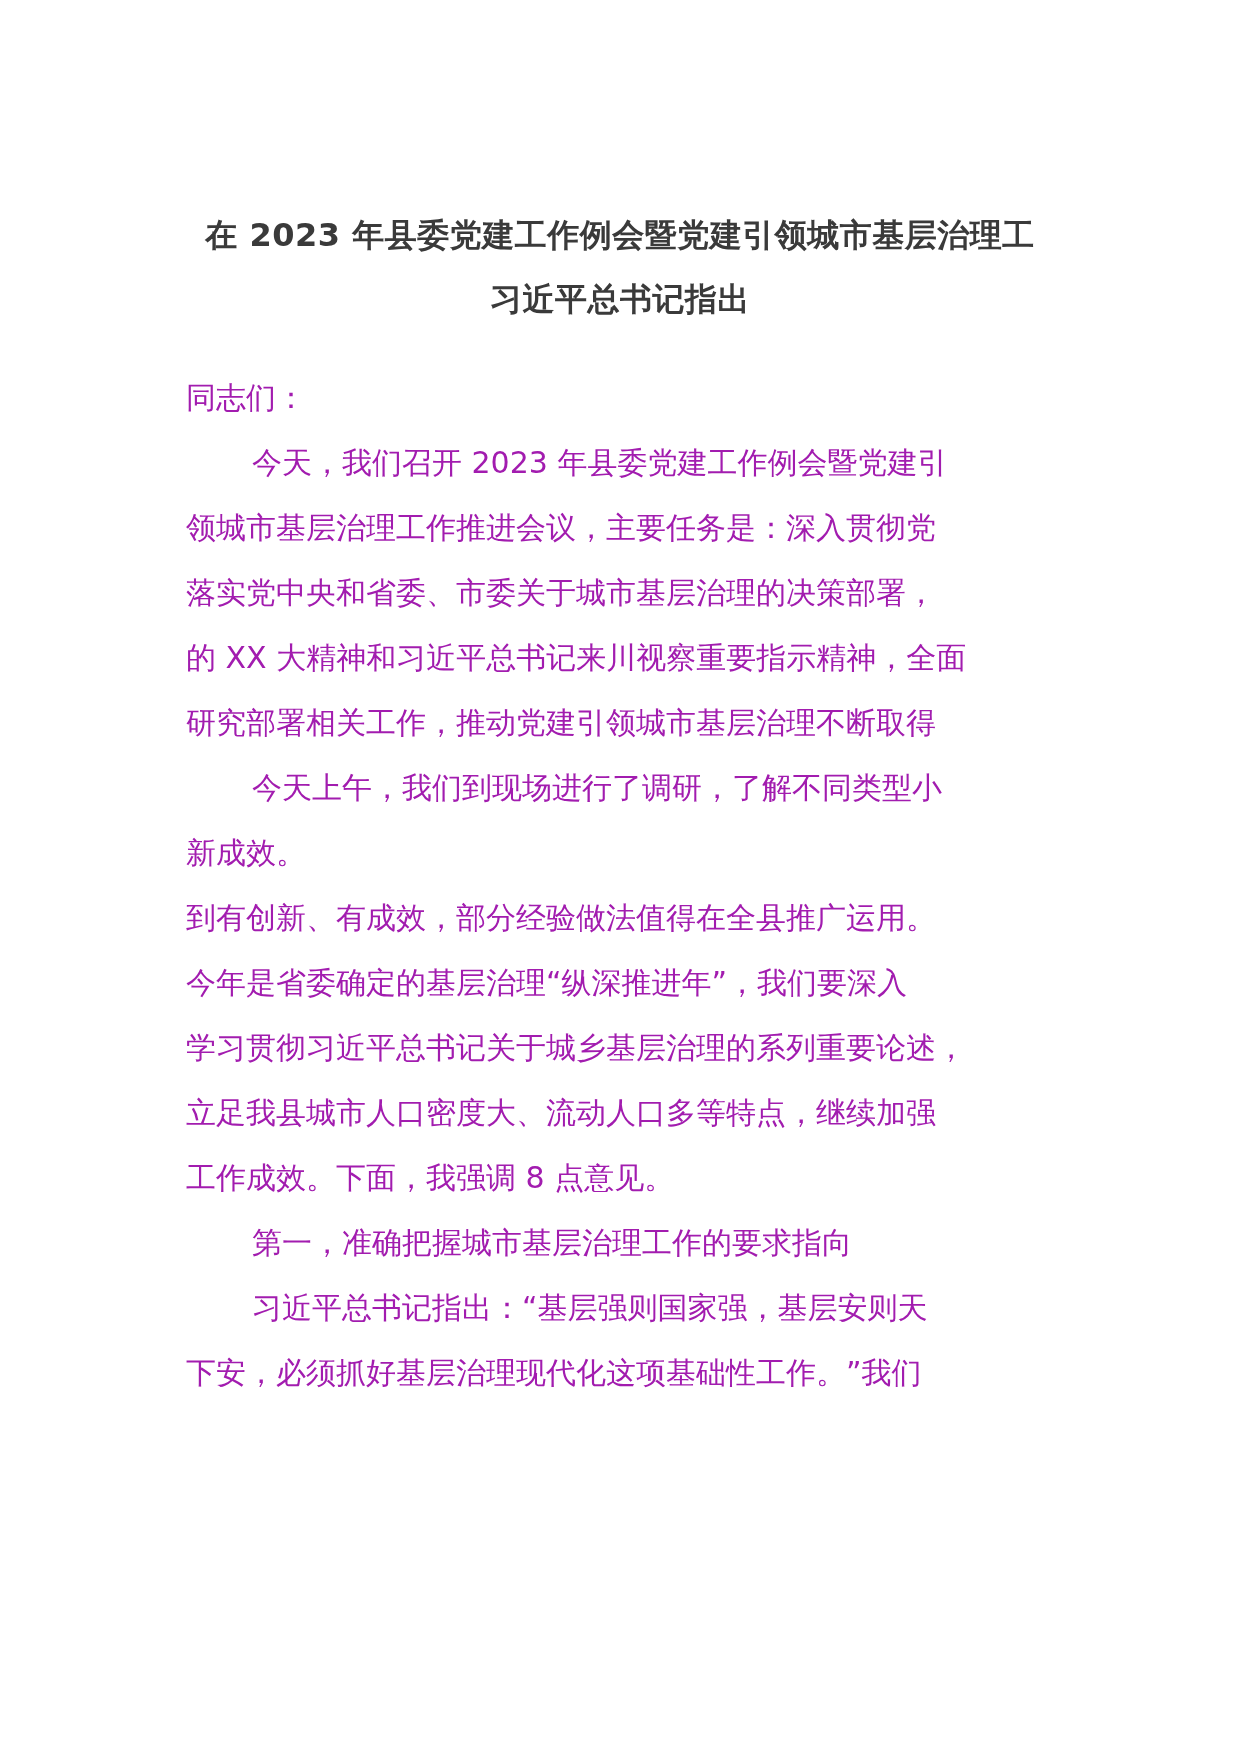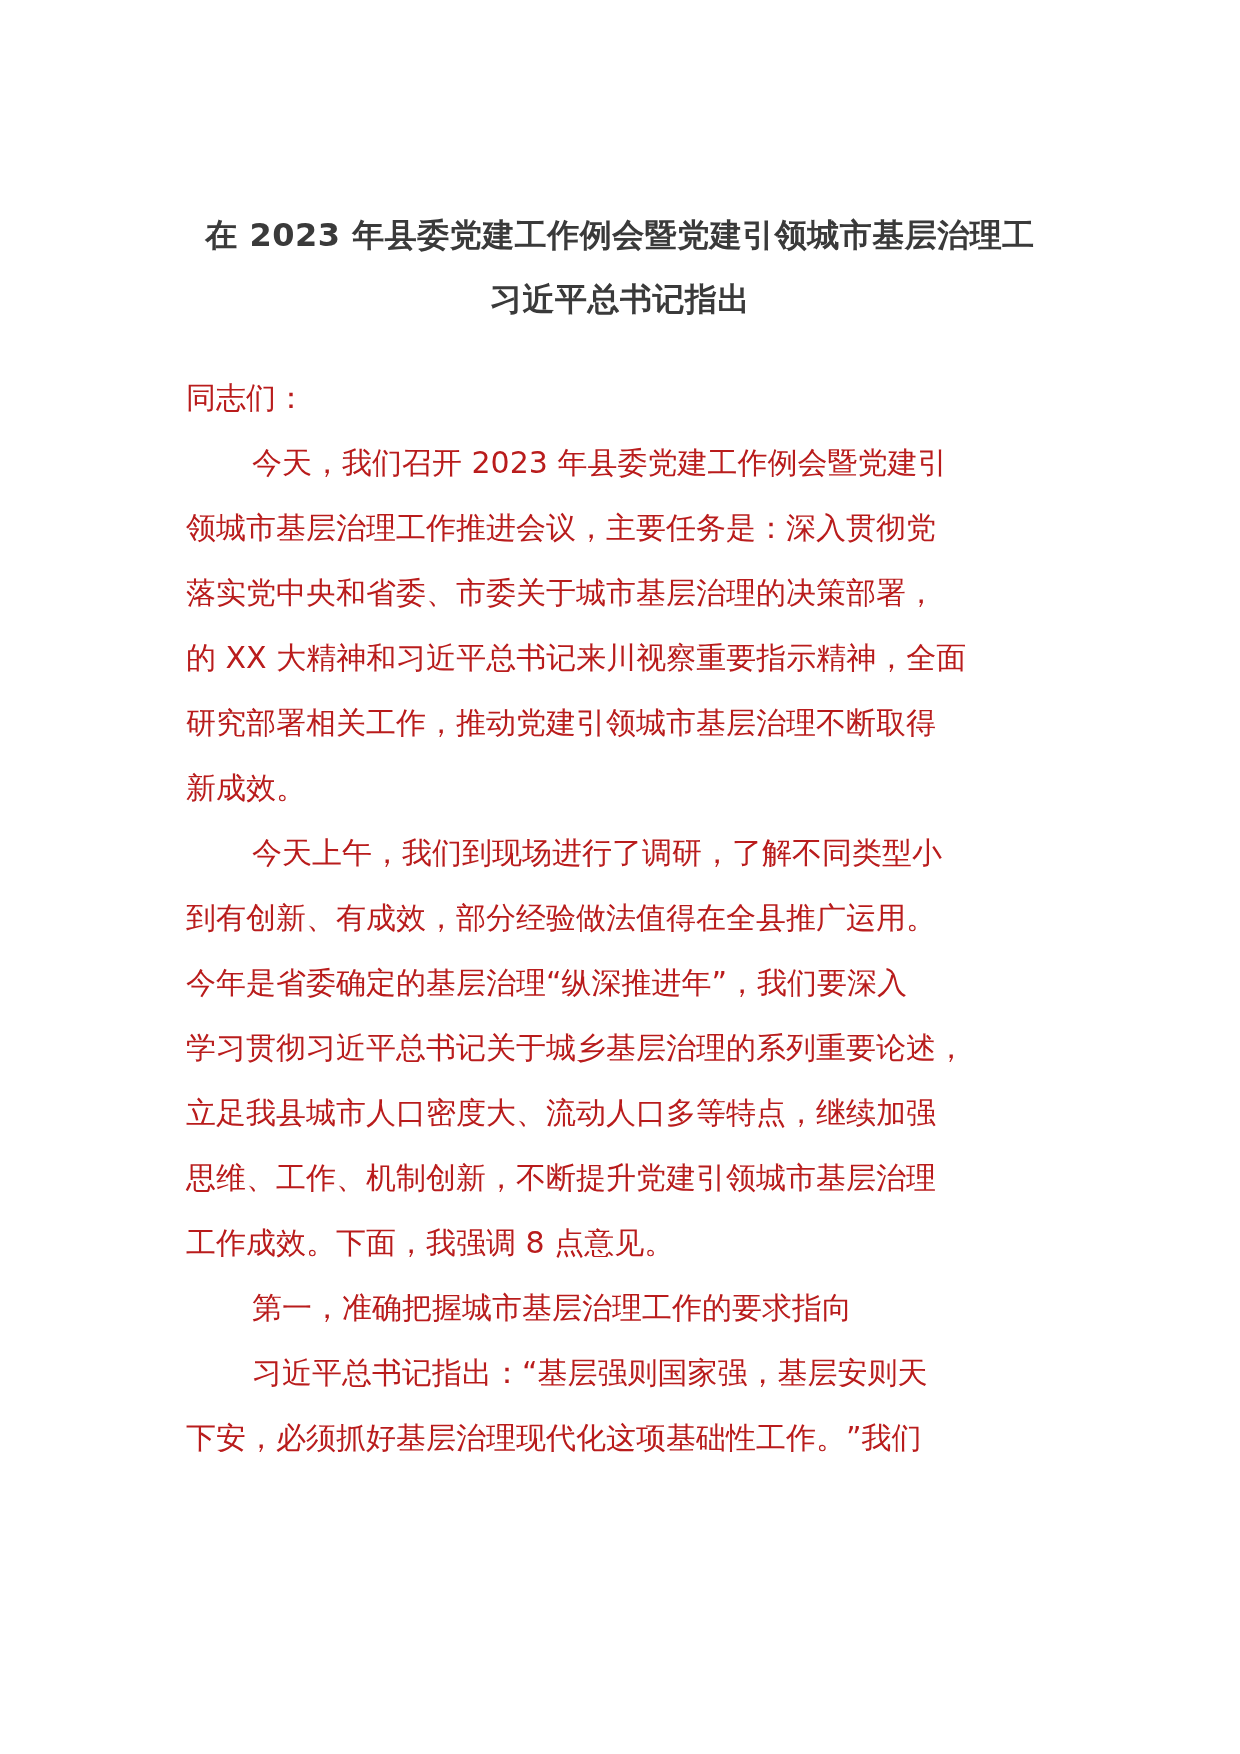--- a/index.html
+++ b/index.html
@@ -10,46 +10,45 @@
     font-family: "DejaVu Sans", "Liberation Sans", sans-serif;
   }
   .title {
     position: absolute; left: 186px; width: 868px; top: 203px;
     text-align: center; font-weight: bold; font-size: 32px; line-height: 64px;
     color: #3a3a3a; letter-spacing: 0.5px;
   }
   .title div { white-space: nowrap; }
   .body {
     position: absolute; left: 186px; top: 365px; width: 880px;
-    font-size: 30px; line-height: 65px; color: #b91c1c;
+    font-size: 30px; line-height: 65px; color: #a21caf;
   }
   .line { white-space: nowrap; height: 65px; }
   .indent { padding-left: 66px; }
 </style>
 </head>
 <body>
 
 <div class="page">
   <div class="title">
     <div>在 2023 年县委党建工作例会暨党建引领城市基层治理工</div>
     <div>习近平总书记指出</div>
   </div>
 
   <div class="body">
     <div class="line">同志们：</div>
     <div class="line indent">今天，我们召开 2023 年县委党建工作例会暨党建引</div>
     <div class="line">领城市基层治理工作推进会议，主要任务是：深入贯彻党</div>
     <div class="line">落实党中央和省委、市委关于城市基层治理的决策部署，</div>
     <div class="line">的 XX 大精神和习近平总书记来川视察重要指示精神，全面</div>
     <div class="line">研究部署相关工作，推动党建引领城市基层治理不断取得</div>
+    <div class="line indent">今天上午，我们到现场进行了调研，了解不同类型小</div>
     <div class="line">新成效。</div>
-    <div class="line indent">今天上午，我们到现场进行了调研，了解不同类型小</div>
     <div class="line">到有创新、有成效，部分经验做法值得在全县推广运用。</div>
     <div class="line">今年是省委确定的基层治理“纵深推进年”，我们要深入</div>
     <div class="line">学习贯彻习近平总书记关于城乡基层治理的系列重要论述，</div>
     <div class="line">立足我县城市人口密度大、流动人口多等特点，继续加强</div>
-    <div class="line">思维、工作、机制创新，不断提升党建引领城市基层治理</div>
     <div class="line">工作成效。下面，我强调 8 点意见。</div>
     <div class="line indent">第一，准确把握城市基层治理工作的要求指向</div>
     <div class="line indent">习近平总书记指出：“基层强则国家强，基层安则天</div>
     <div class="line">下安，必须抓好基层治理现代化这项基础性工作。”我们</div>
   </div>
 </div>
 
 </body></html>

